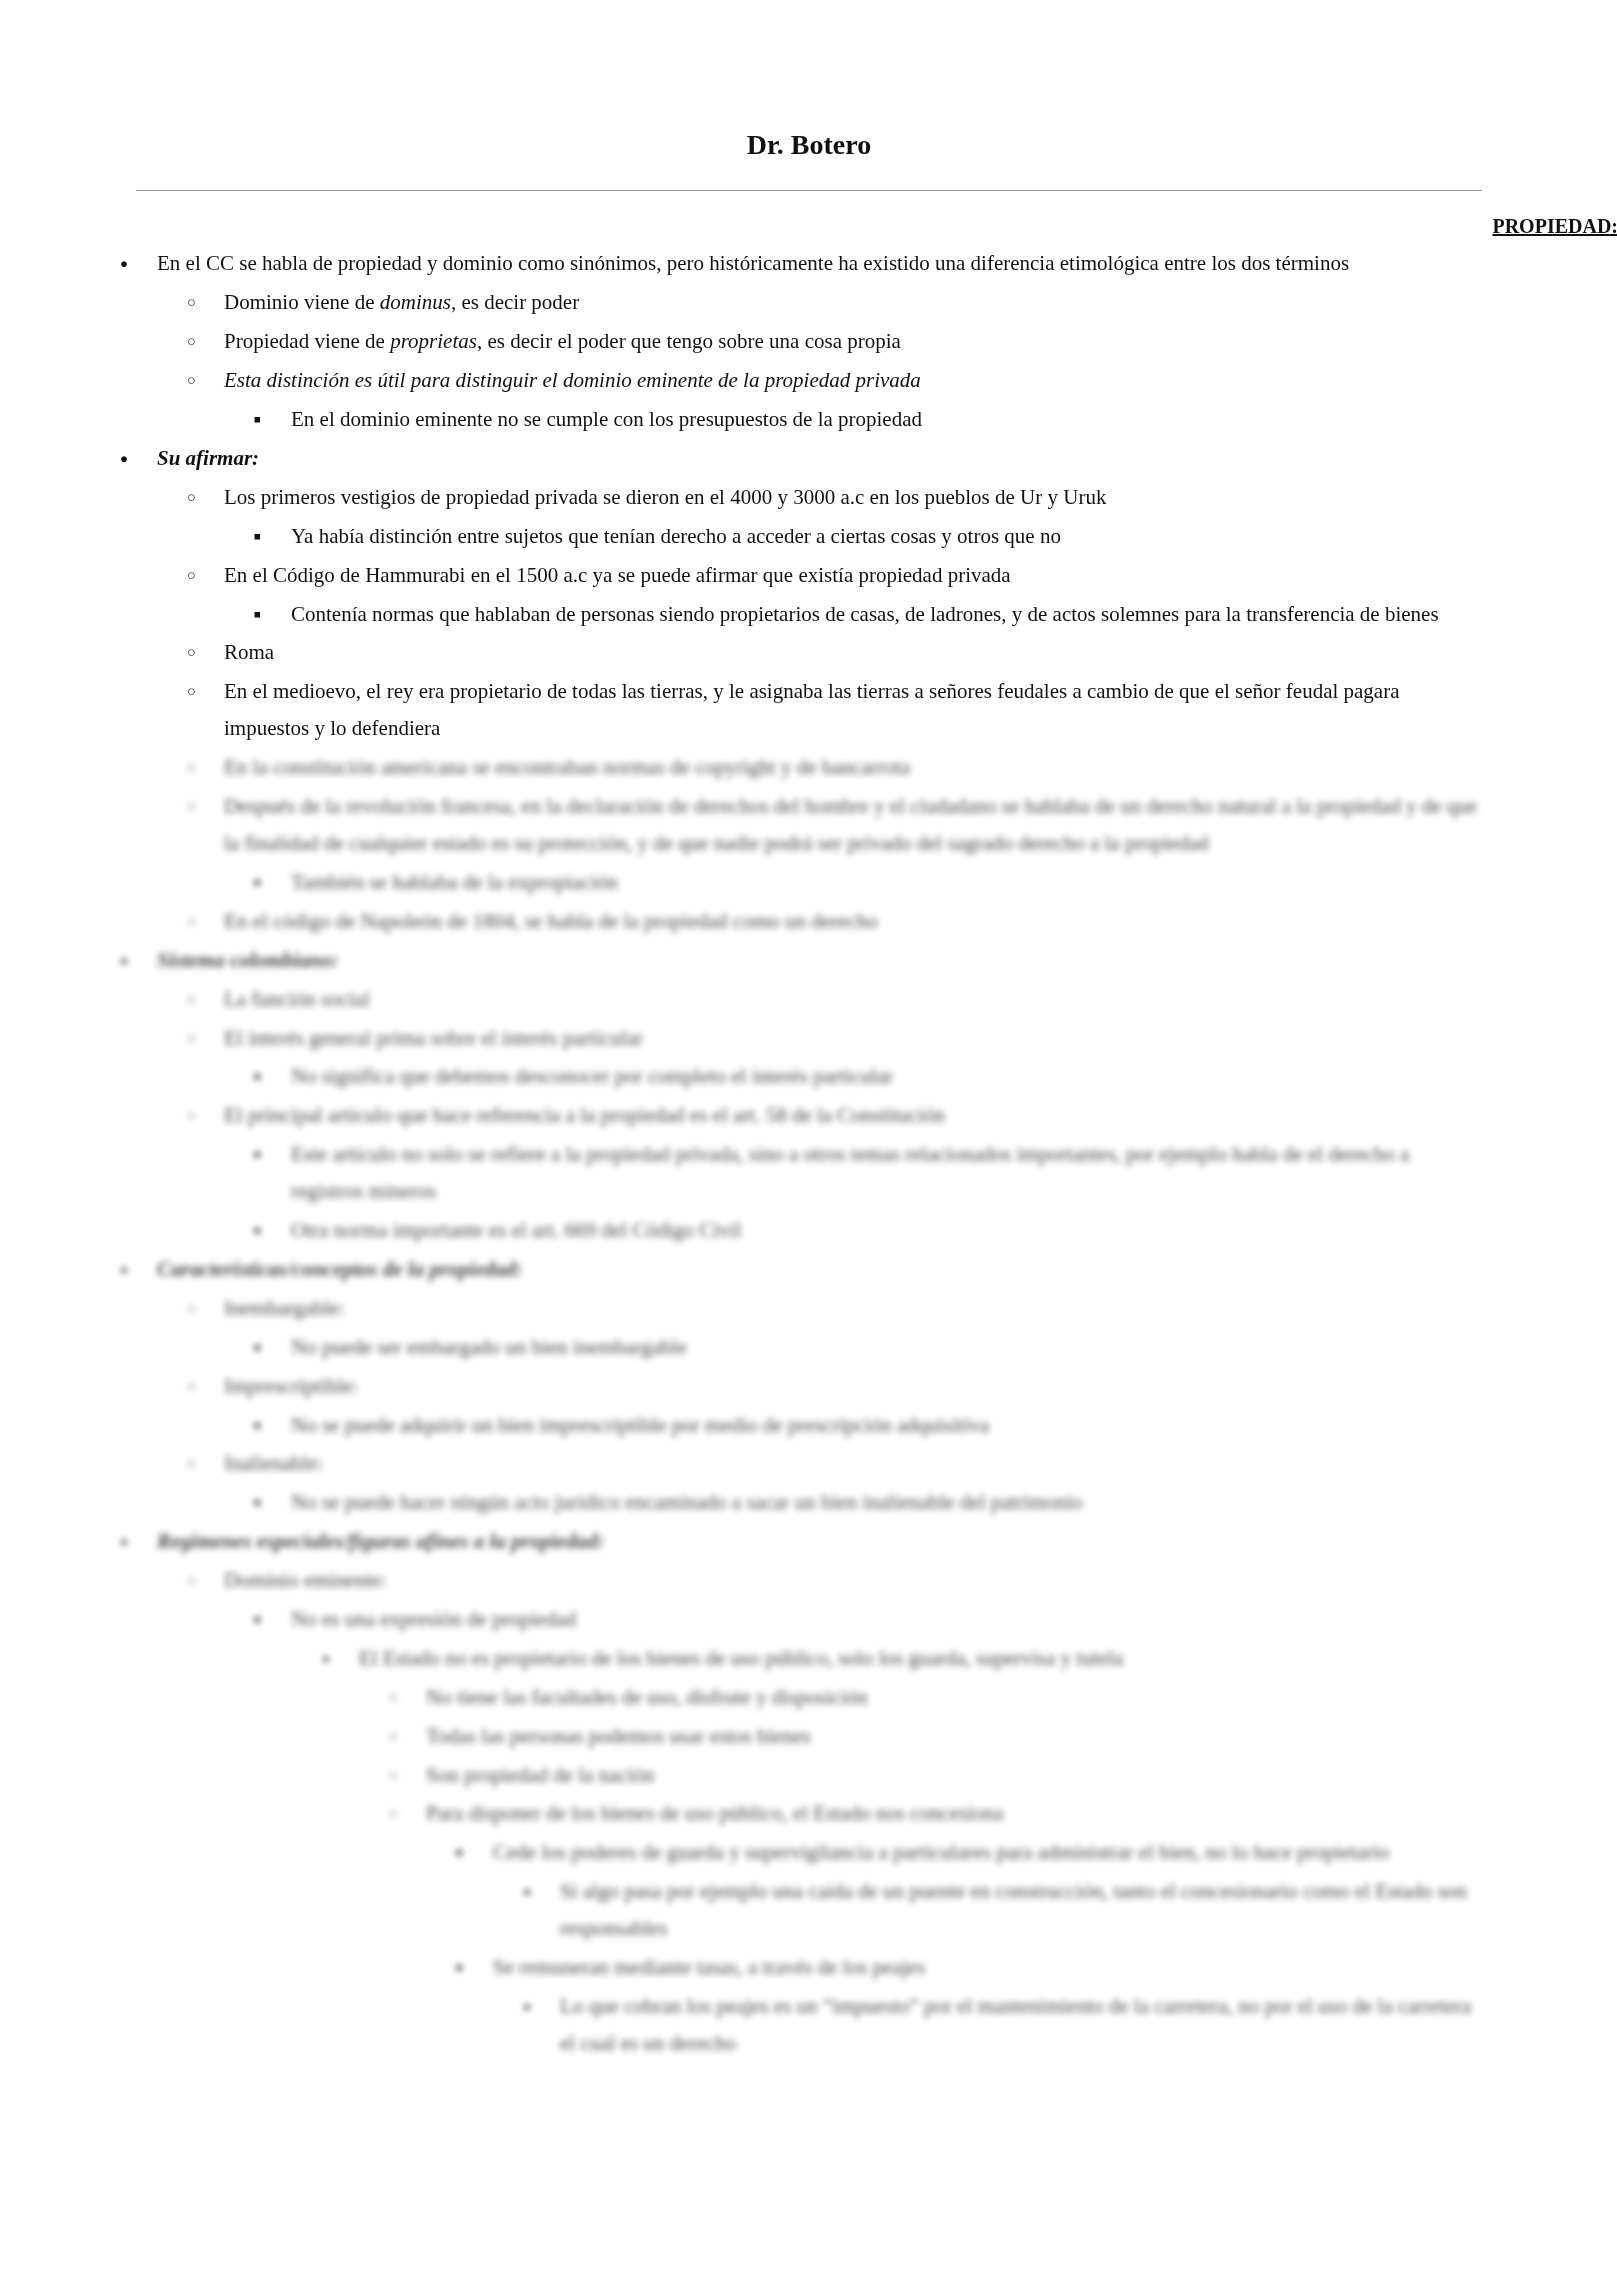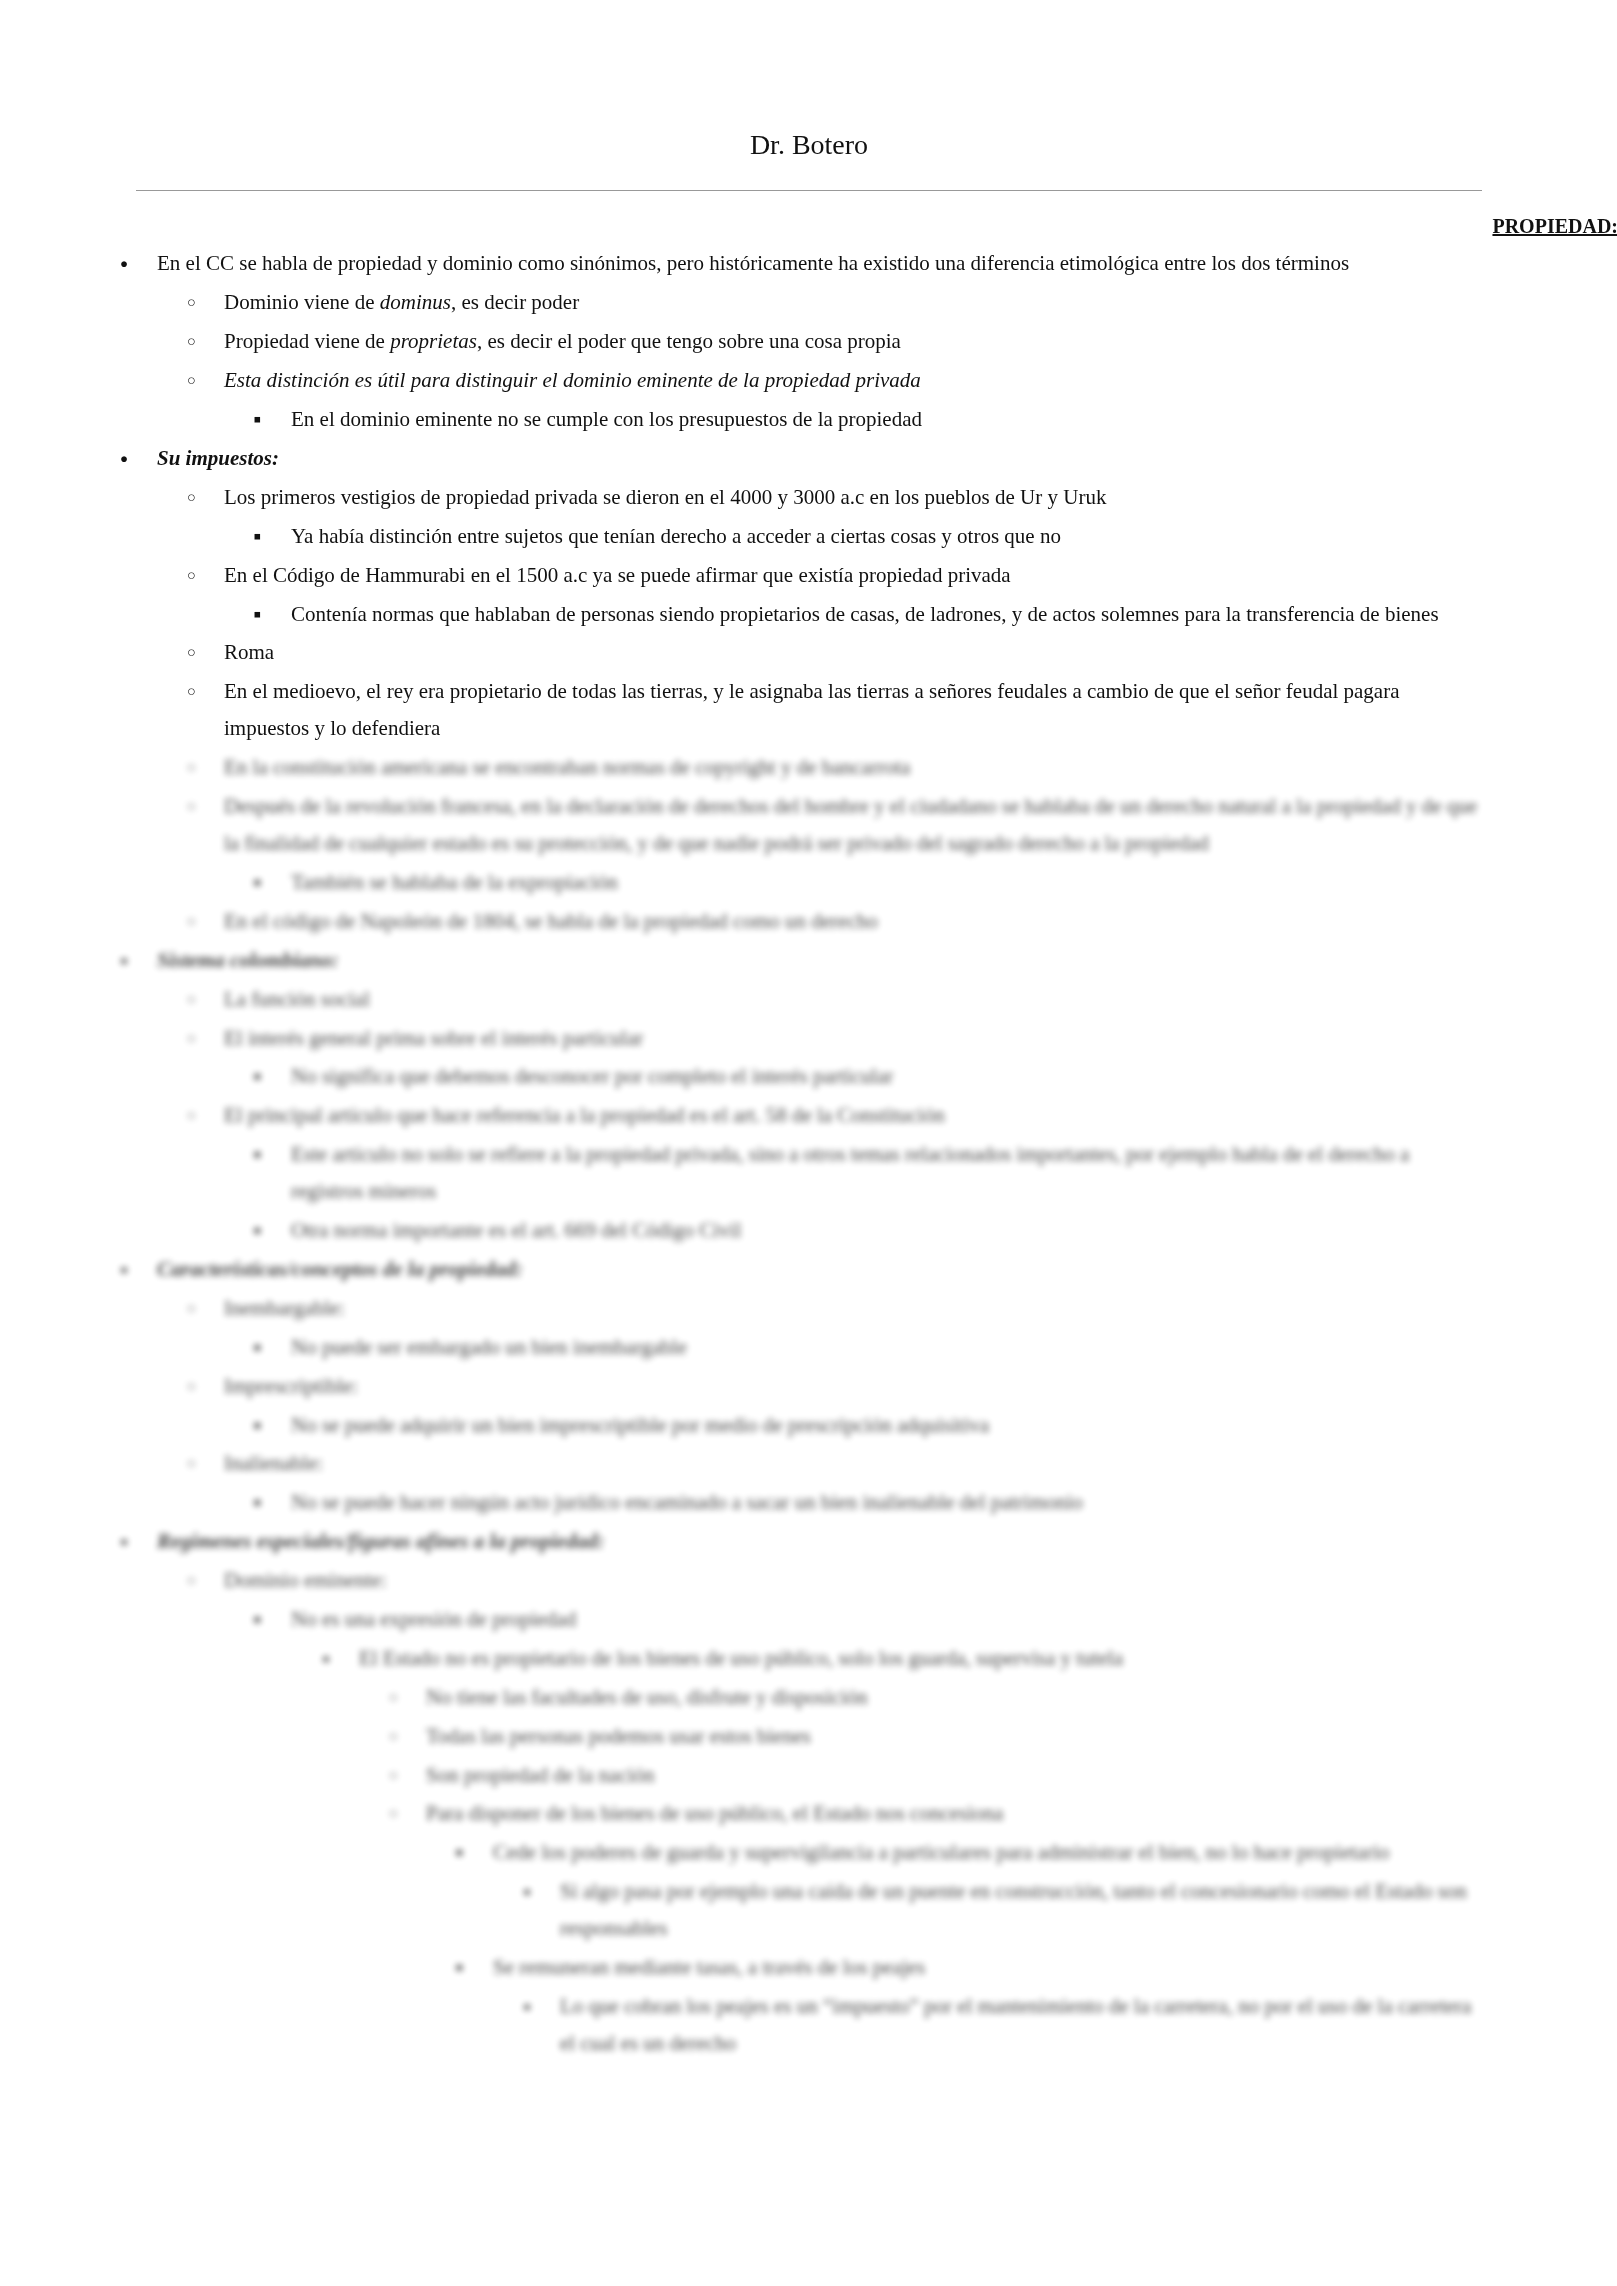--- a/index.html
+++ b/index.html
@@ -20,21 +20,21 @@
   .doc-header { text-align: center; }
   .doc-title {
     font-size: 44px;
     font-weight: 700;
     line-height: 1.2;
     margin: 0;
     letter-spacing: 0.5px;
   }
   .doc-subtitle {
     font-size: 28px;
-    font-weight: 400;
+    font-weight: 700;
     margin: 42px 0 0 0;
     line-height: 1.1;
   }
   .rule {
     border: none;
     border-top: 1.9px solid #999999;
     margin: 29px 136px 0 136px;
   }
   .section-heading {
     text-align: right;
@@ -101,21 +101,21 @@
       <div class="li level-2 italic">
         <span class="bullet">○</span>
         <span class="txt"><span>Esta distinción es útil para distinguir el dominio eminente de la propiedad privada</span></span>
       </div>
       <div class="li level-3">
         <span class="bullet">■</span>
         <span class="txt"><span>En el dominio eminente no se cumple con los presupuestos de la propiedad</span></span>
       </div>
       <div class="li level-1 bold-italic">
         <span class="bullet">●</span>
-        <span class="txt"><span>Su impuestos:</span></span>
+        <span class="txt"><span>Su afirmar:</span></span>
       </div>
       <div class="li level-2">
         <span class="bullet">○</span>
         <span class="txt"><span>Los primeros vestigios de propiedad privada se dieron en el 4000 y 3000 a.c en los pueblos de Ur y Uruk</span></span>
       </div>
       <div class="li level-3">
         <span class="bullet">■</span>
         <span class="txt"><span>Ya había distinción entre sujetos que tenían derecho a acceder a ciertas cosas y otros que no</span></span>
       </div>
       <div class="li level-2">

